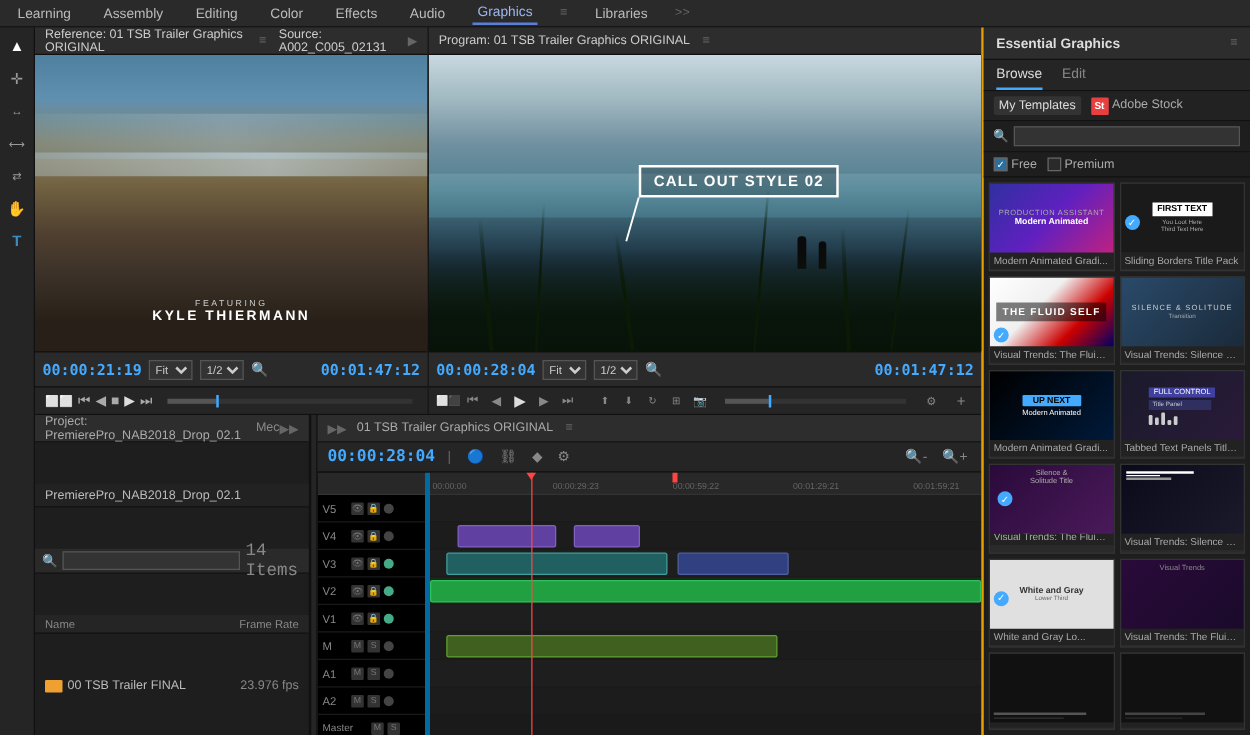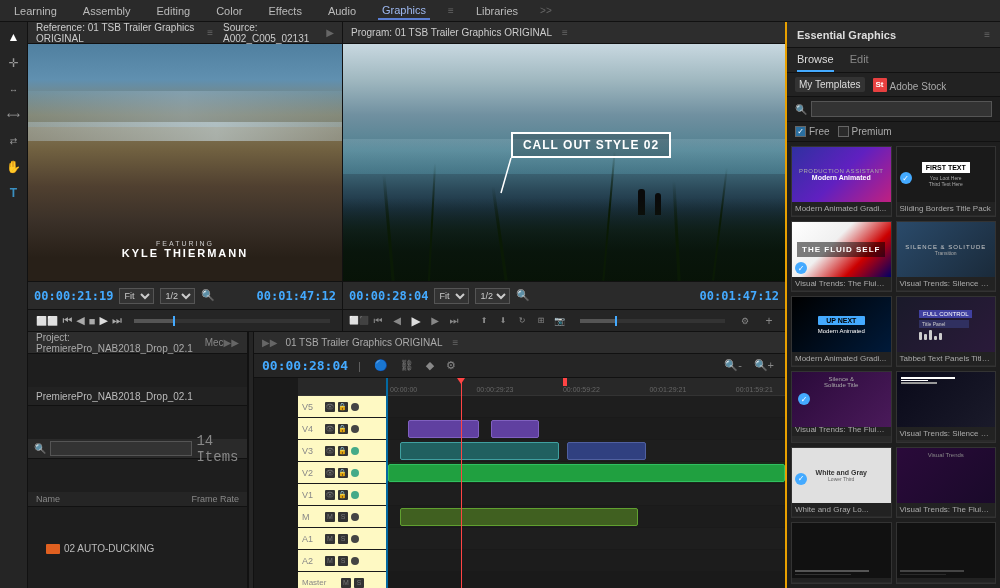--- a/index.html
+++ b/index.html
@@ -394,21 +394,21 @@
     .eg-source-btn {
       font-size: 10px;
       color: #aaa;
       cursor: pointer;
       padding: 2px 4px;
       border-radius: 2px;
     }
     .eg-source-btn.active { background: #333; color: #ddd; }
     .adobe-stock-btn {
       display: flex;
-      align-items: flex-end;
+      align-items: flex-start;
       gap: 3px;
       font-size: 10px;
       color: #aaa;
       cursor: pointer;
     }
     .adobe-stock-icon {
       width: 14px;
       height: 14px;
       background: #e84040;
       color: #fff;
@@ -652,24 +652,23 @@
       font-size: 10px;
       cursor: pointer;
       width: 16px;
       height: 16px;
       display: flex;
       align-items: center;
       justify-content: center;
     }
     .track-left-panel {
       width: 90px;
-      background: #fef9c3;
-      border-right: 2px solid #0369a1;
+      background: #000000;
+      border-right: 4px solid #0369a1;
       overflow: hidden;
-      margin-left: 44px;
     }
     .track-right-area {
       flex: 1;
       position: relative;
       overflow: hidden;
     }
     .track-info-row {
       height: 22px;
       display: flex;
       align-items: center;
@@ -895,20 +894,25 @@
         <div class="project-search">
           <span style="color:#777;font-size:10px;">🔍</span>
           <input class="search-input-inner" type="text" style="">
           <span class="items-count">14 Items</span>
         </div>
         <div class="project-cols">
           <span class="proj-col proj-col-name">Name</span>
           <span class="proj-col proj-col-fps">Frame Rate</span>
         </div>
 
+        <div class="project-item">
+          <div class="proj-icon proj-icon-yellow"></div>
+          <span class="proj-label">00 TSB Trailer FINAL</span>
+          <span class="proj-fps">23.976 fps</span>
+        </div>
         <div class="project-item" style="padding-left:18px;">
           <div class="proj-icon proj-icon-orange"></div>
           <span class="proj-label">02 AUTO-DUCKING</span>
         </div>
         <div class="project-bottom-bar">
           <span style="color:#666;font-size:10px;cursor:pointer;">≡</span>
           <span style="color:#666;font-size:10px;cursor:pointer;">⊞</span>
           <span style="color:#666;font-size:10px;cursor:pointer;">◫</span>
           <div style="flex:1;"></div>
           <span style="color:#666;font-size:10px;cursor:pointer;">+</span>

